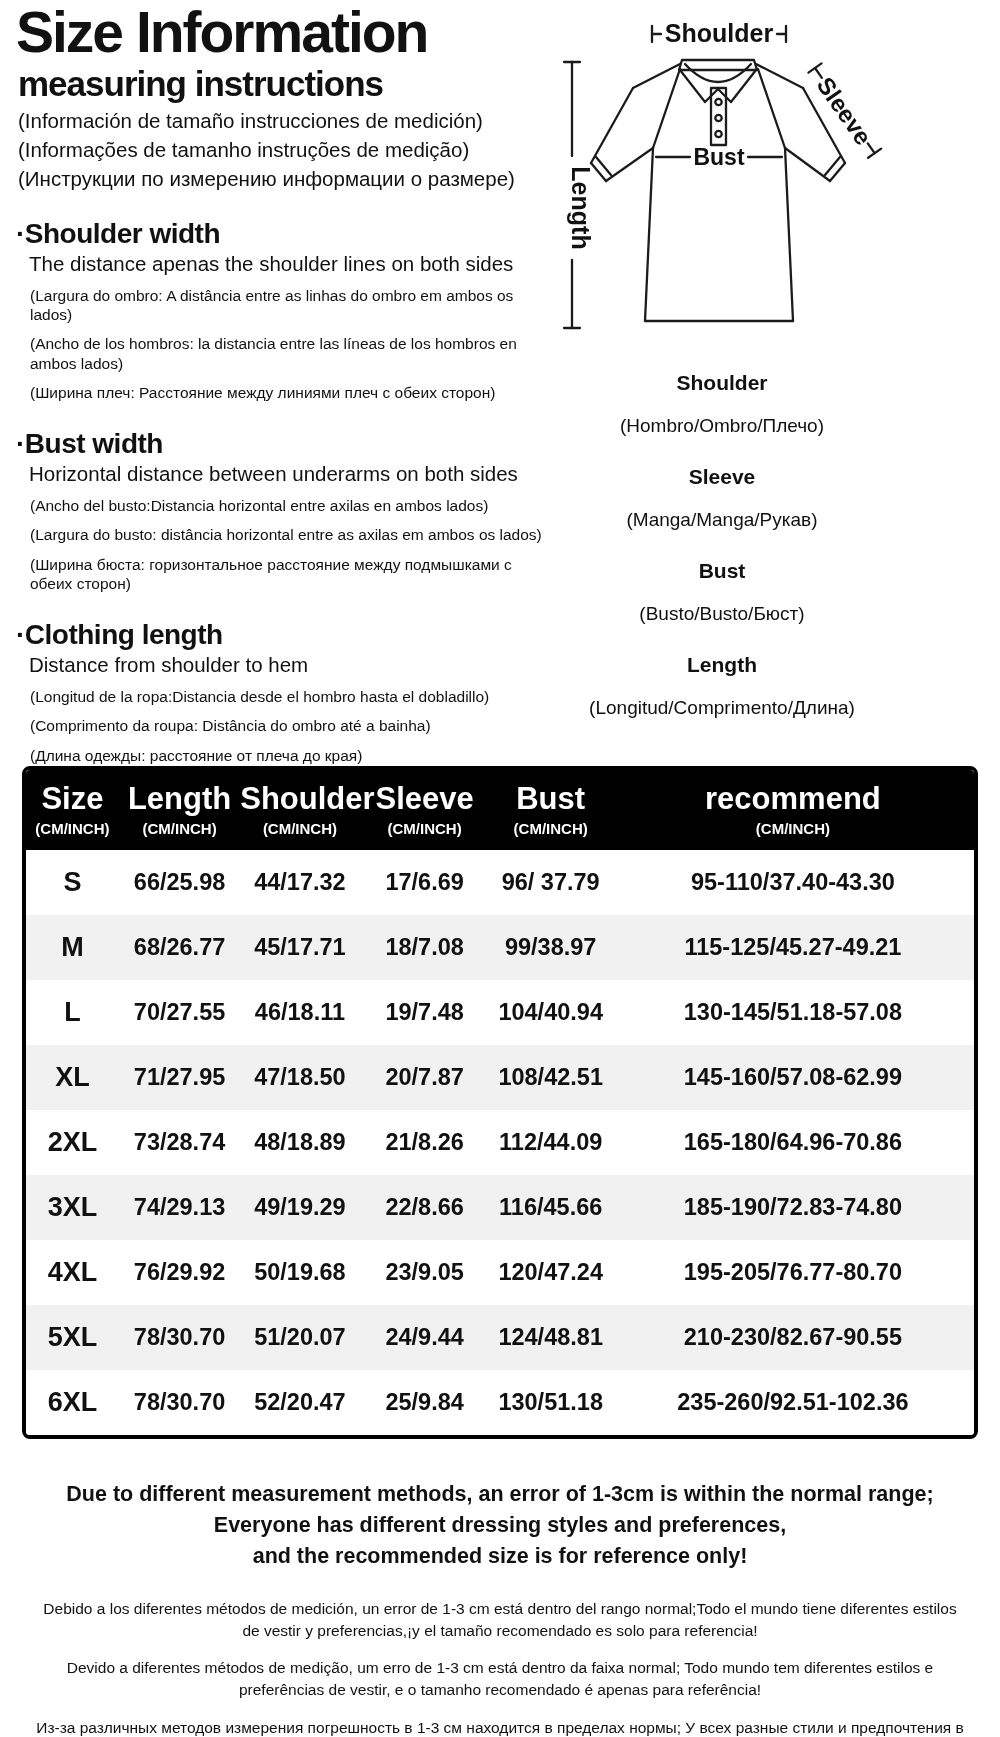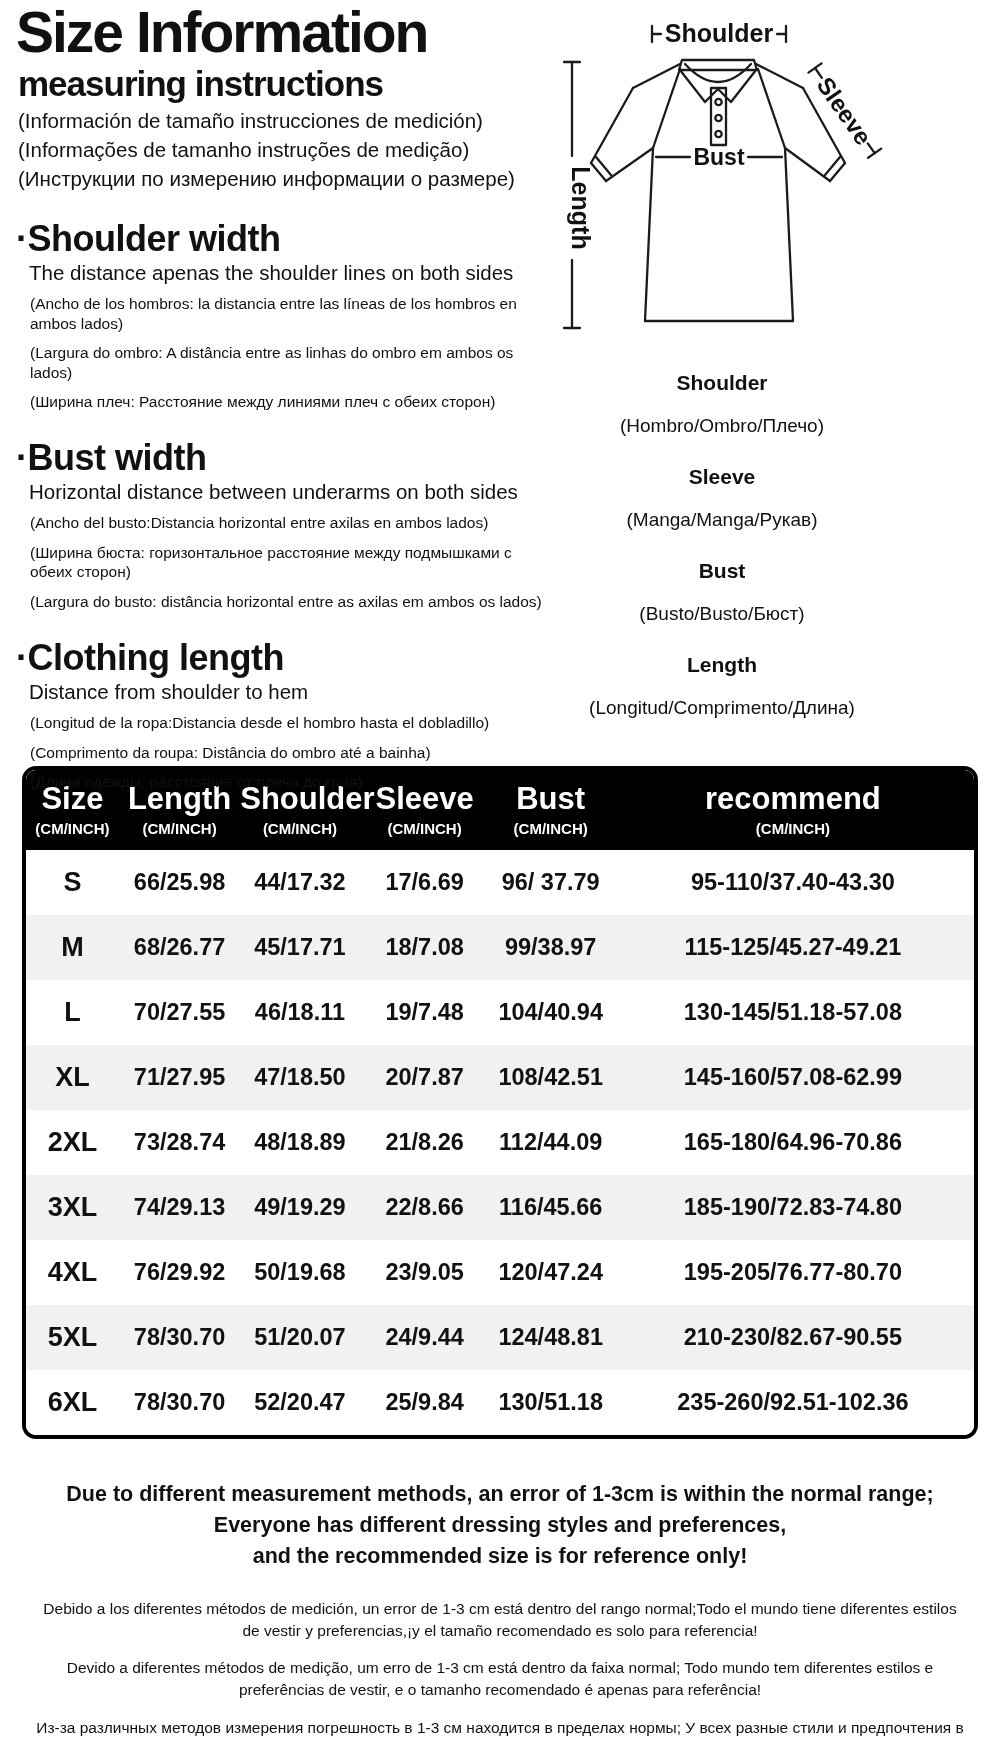--- a/index.html
+++ b/index.html
@@ -9,33 +9,33 @@
   
   .top{position:relative;height:766px;}
   .left-col{position:absolute;left:16px;top:2px;width:534px;}
   .right-col{position:absolute;left:552px;top:4px;width:448px;}
 
   .title{font-size:57px;font-weight:800;letter-spacing:-2px;margin:0;line-height:1.08;}
   .subtitle{font-size:35px;font-weight:800;letter-spacing:-1px;margin:2px 0 6px 2px;line-height:1.05;}
   .top-trans p{font-size:20.5px;margin:0 0 2px 2px;line-height:1.3;}
 
   .section{margin-top:27px;}
-  .section-title{font-size:36px;font-weight:800;letter-spacing:-0.5px;margin:0;line-height:1.1;}
+  .section-title{font-size:28px;font-weight:800;letter-spacing:-0.5px;margin:0;line-height:1.1;}
   .section-desc{font-size:20.5px;margin:2px 0 9px 13px;line-height:1.2;}
   .trans-list .trans-line{font-size:15.5px;margin:0 0 10px 14px;line-height:1.25;}
 
   .legend{width:340px;margin:22px 0 0 0;text-align:center;}
   .legend-item{margin-bottom:26px;}
   .legend-name{font-size:21px;font-weight:800;line-height:1.2;}
   .legend-trans{font-size:19px;margin-top:20px;line-height:1.2;}
 
   svg text{font-family:"Liberation Sans",sans-serif;}
 
   
-  .size-table-wrap{margin:0 22px;border:4px solid #000;border-radius:14px;overflow:hidden;background:#000;}
+  .size-table-wrap{margin:0 22px;border:4px solid #000;border-radius:8px;overflow:hidden;background:#000;}
   table.size-table{width:100%;border-collapse:collapse;table-layout:fixed;background:#fff;}
   thead th{background:#000;color:#fff;text-align:center;padding:13px 0 13px 0;vertical-align:middle;}
   .col-name{font-size:31px;font-weight:800;line-height:1.05;}
   .col-unit{font-size:15px;font-weight:700;margin-top:4px;}
   tbody td{text-align:center;font-weight:700;font-size:23.5px;height:63px;background:#fff;}
   tbody tr.alt td{background:#f1f1f1;}
   td.size-col{font-size:27px;font-weight:800;}
 
   
   .footer{margin-top:40px;text-align:center;padding-bottom:30px;}
@@ -56,33 +56,33 @@
       <div class="top-trans">
           <p class="trans-line">(Información de tamaño instrucciones de medición)</p>
           <p class="trans-line">(Informações de tamanho instruções de medição)</p>
           <p class="trans-line">(Инструкции по измерению информации о размере)</p>
         </div>
 
       <div class="section">
         <h3 class="section-title"><span>·</span><span>Shoulder width</span></h3>
         <div class="section-desc">The distance apenas the shoulder lines on both sides</div>
         <div class="trans-list">
+            <p class="trans-line">(Largura do ombro: A distância entre as linhas do ombro em ambos os lados)</p>
             <p class="trans-line">(Ancho de los hombros: la distancia entre las líneas de los hombros en ambos lados)</p>
-            <p class="trans-line">(Largura do ombro: A distância entre as linhas do ombro em ambos os lados)</p>
             <p class="trans-line">(Ширина плеч: Расстояние между линиями плеч с обеих сторон)</p>
           </div>
       </div>
 
       <div class="section">
         <h3 class="section-title"><span>·</span><span>Bust width</span></h3>
         <div class="section-desc">Horizontal distance between underarms on both sides</div>
         <div class="trans-list">
             <p class="trans-line">(Ancho del busto:Distancia horizontal entre axilas en ambos lados)</p>
+            <p class="trans-line">(Largura do busto: distância horizontal entre as axilas em ambos os lados)</p>
             <p class="trans-line">(Ширина бюста: горизонтальное расстояние между подмышками с обеих сторон)</p>
-            <p class="trans-line">(Largura do busto: distância horizontal entre as axilas em ambos os lados)</p>
           </div>
       </div>
 
       <div class="section">
         <h3 class="section-title"><span>·</span><span>Clothing length</span></h3>
         <div class="section-desc">Distance from shoulder to hem</div>
         <div class="trans-list">
             <p class="trans-line">(Longitud de la ropa:Distancia desde el hombro hasta el dobladillo)</p>
             <p class="trans-line">(Comprimento da roupa: Distância do ombro até a bainha)</p>
             <p class="trans-line">(Длина одежды: расстояние от плеча до края)</p>

